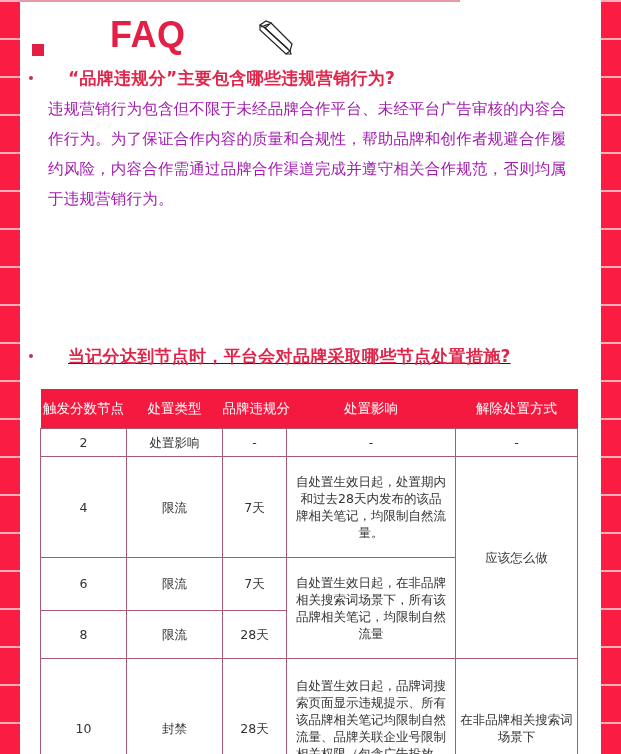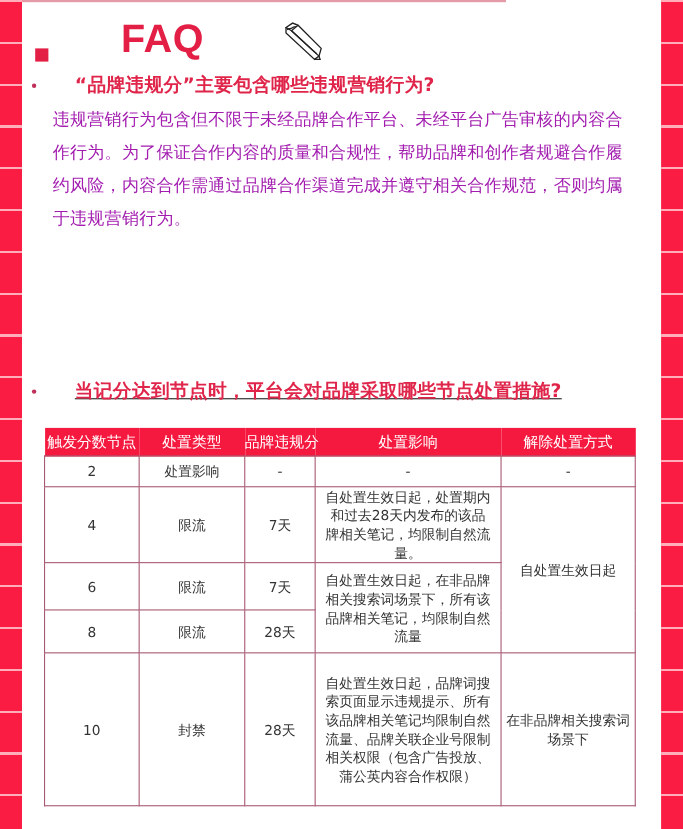--- a/index.html
+++ b/index.html
@@ -111,36 +111,36 @@
     width: 537px;
     border-collapse: collapse;
     table-layout: fixed;
     font-size: 12.5px;
   }
   .penalty-table th {
     background: #f5193f;
     color: #ffffff;
     font-weight: normal;
     font-size: 13.5px;
-    height: 25px;
+    height: 39px;
     padding: 0;
     text-align: center;
     border: none;
     white-space: nowrap;
   }
   .penalty-table td {
     border: 1.5px solid #a75a70;
     text-align: center;
     vertical-align: middle;
     color: #333333;
     padding: 0 4px;
     line-height: 17px;
   }
   .penalty-table td.impact {
-    padding: 0 8px;
+    padding: 16px 8px;
   }
 </style>
 </head>
 <body>
 
 <div class="side-band left"></div>
 <div class="side-band right"></div>
 <div class="top-line"></div>
 
 <div class="faq-header">
@@ -199,21 +199,21 @@
       <td>处置影响</td>
       <td>-</td>
       <td>-</td>
       <td>-</td>
     </tr>
     <tr style="height:68px;">
       <td>4</td>
       <td>限流</td>
       <td>7天</td>
       <td class="impact">自处置生效日起，处置期内和过去28天内发布的该品牌相关笔记，均限制自然流量。</td>
-      <td rowspan="3">自处置生效日起</td>
+      <td rowspan="3">应该怎么做</td>
     </tr>
     <tr style="height:43px;">
       <td>6</td>
       <td>限流</td>
       <td>7天</td>
       <td rowspan="2" class="impact">自处置生效日起，在非品牌相关搜索词场景下，所有该品牌相关笔记，均限制自然流量</td>
     </tr>
     <tr style="height:39px;">
       <td>8</td>
       <td>限流</td>

